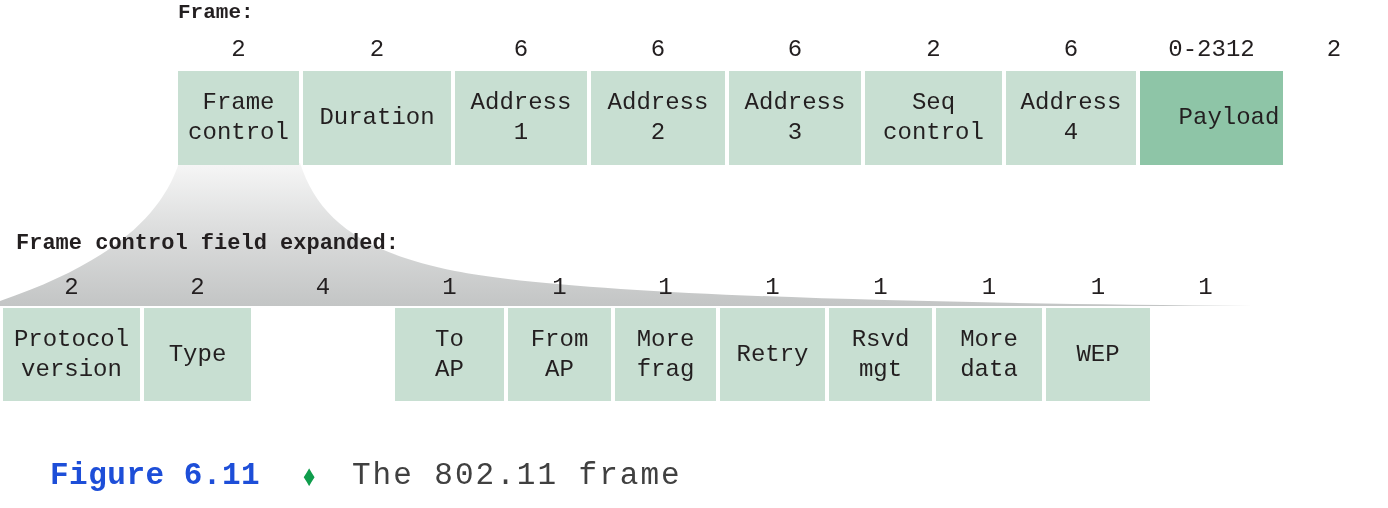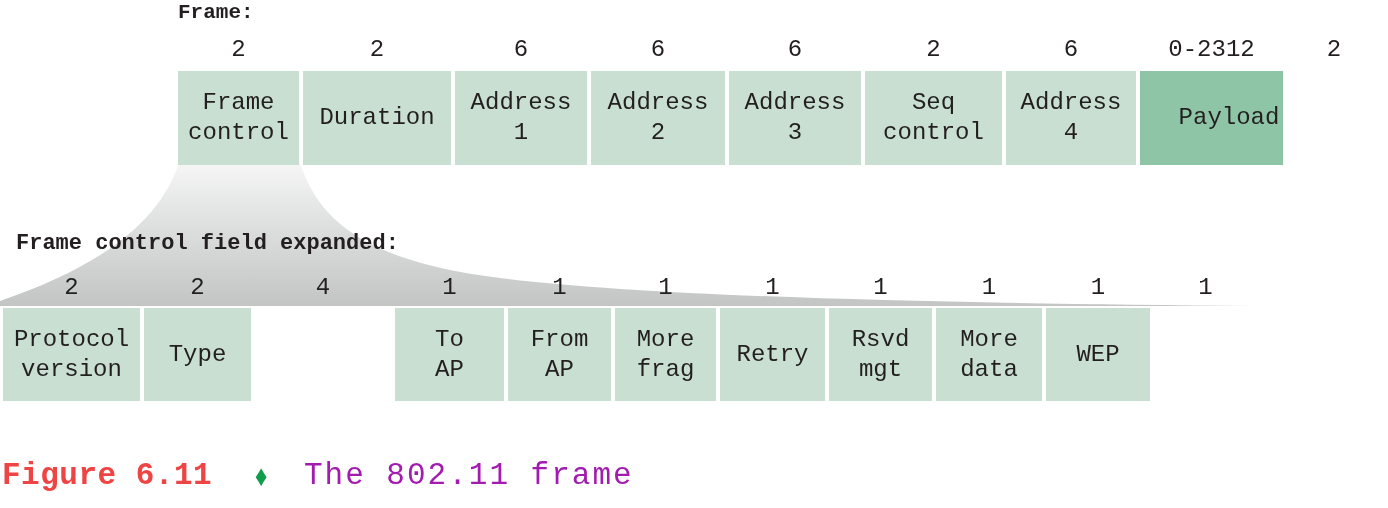--- a/index.html
+++ b/index.html
@@ -36,27 +36,27 @@
     text-align:center;
     font-size:24px;line-height:1.25;
     white-space:pre-line;
   }
   .bottom-row .box{margin-top:5px;height:93px;}
   .box.dark{background:#8ec5a7;padding-left:35px;}
   .caption{
     position:absolute;left:2px;top:458px;
     display:flex;align-items:baseline;z-index:2;
   }
-  .fig-num{font-size:31px;font-weight:bold;color:#ef4444;letter-spacing:0.5px;}
+  .fig-num{font-size:31px;font-weight:bold;color:#1d4ed8;letter-spacing:0.5px;margin-left:48px;}
   .diamond{
     font-size:23px;color:#0f9d4c;
     margin:0 36px 0 42px;
     transform:scaleY(1.3);display:inline-block;
   }
-  .fig-title{font-size:31px;font-weight:normal;color:#a21caf;letter-spacing:2px;}
+  .fig-title{font-size:31px;font-weight:normal;color:#404040;letter-spacing:2px;}
 </style>
 </head>
 <body>
 
 <div class="canvas">
 
   <svg class="fan" width="1388" height="508" viewBox="0 0 1388 508">
     <defs>
       <linearGradient id="fanGrad" gradientUnits="userSpaceOnUse" x1="0" y1="163" x2="0" y2="306">
         <stop offset="0" stop-color="#f6f6f6"></stop>

